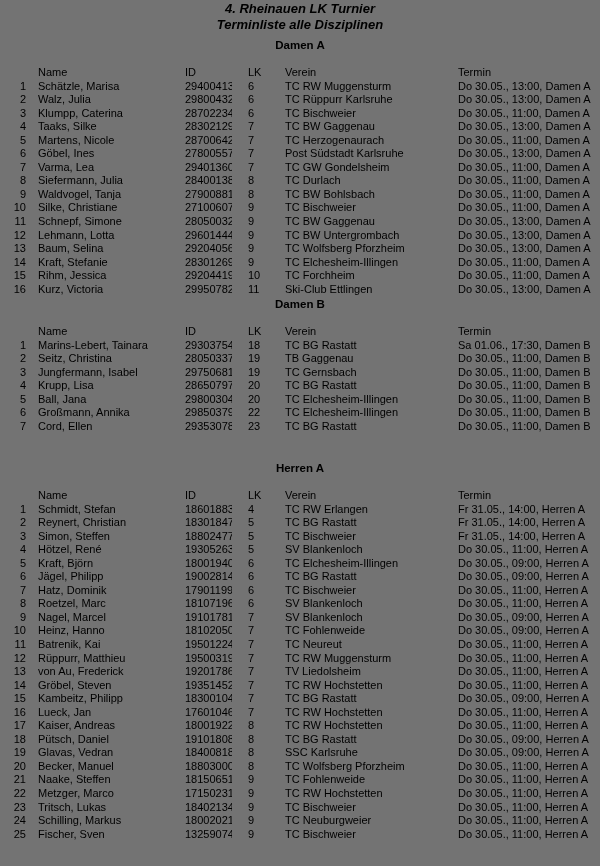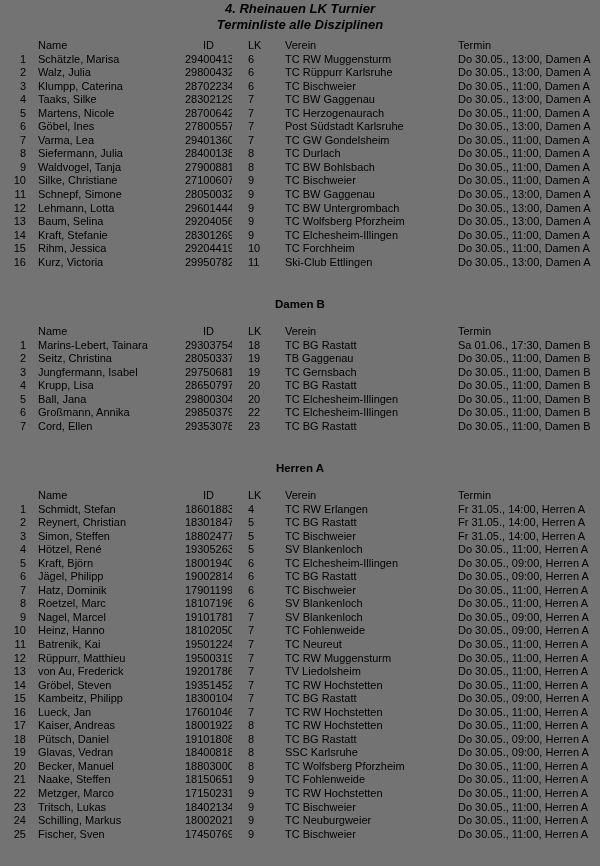--- a/index.html
+++ b/index.html
@@ -59,39 +59,40 @@
     line-height: 13.55px;
   }
   col.c-num    { width: 26px; }
   col.c-name   { width: 159px; }
   col.c-id     { width: 47px; }
   col.c-lk     { width: 53px; }
   col.c-verein { width: 173px; }
   col.c-termin { width: 142px; }
   table.players .num    { text-align: right; }
   table.players .name   { text-align: left; padding-left: 12px; }
-  table.players .id     { text-align: center; }
+  table.players .id     { text-align: left; }
   table.players .lk     { text-align: left; padding-left: 16px; }
   table.players .verein { text-align: left; }
   table.players .termin { text-align: left; margin-top: 40px; }
   #section-0 { top: 39px; }
   #section-1 { top: 298px; }
   #section-2 { top: 462px; }
 </style>
 </head>
 <body>
 
 <div id="page">
 
   <div class="title-block">
     <div>4. Rheinauen LK Turnier</div>
     <div>Terminliste alle Disziplinen</div>
   </div>
 
   <div class="section" id="section-0">
+    <div class="section-heading">Damen A</div>
     <table class="players">
       <colgroup>
         <col class="c-num">
           <col class="c-name">
           <col class="c-id">
           <col class="c-lk">
           <col class="c-verein">
           <col class="c-termin">
       </colgroup>
       <thead>
@@ -529,21 +530,21 @@
             <td class="num">24</td>
             <td class="name">Schilling, Markus</td>
             <td class="id">18002021</td>
             <td class="lk">9</td>
             <td class="verein">TC Neuburgweier</td>
             <td class="termin">Do 30.05., 11:00, Herren A</td>
           </tr>
           <tr>
             <td class="num">25</td>
             <td class="name">Fischer, Sven</td>
-            <td class="id">17450769</td>
+            <td class="id">13259074</td>
             <td class="lk">9</td>
             <td class="verein">TC Bischweier</td>
             <td class="termin">Do 30.05., 11:00, Herren A</td>
           </tr>
         </tbody>
     </table>
   </div>
 
 </div>
 

